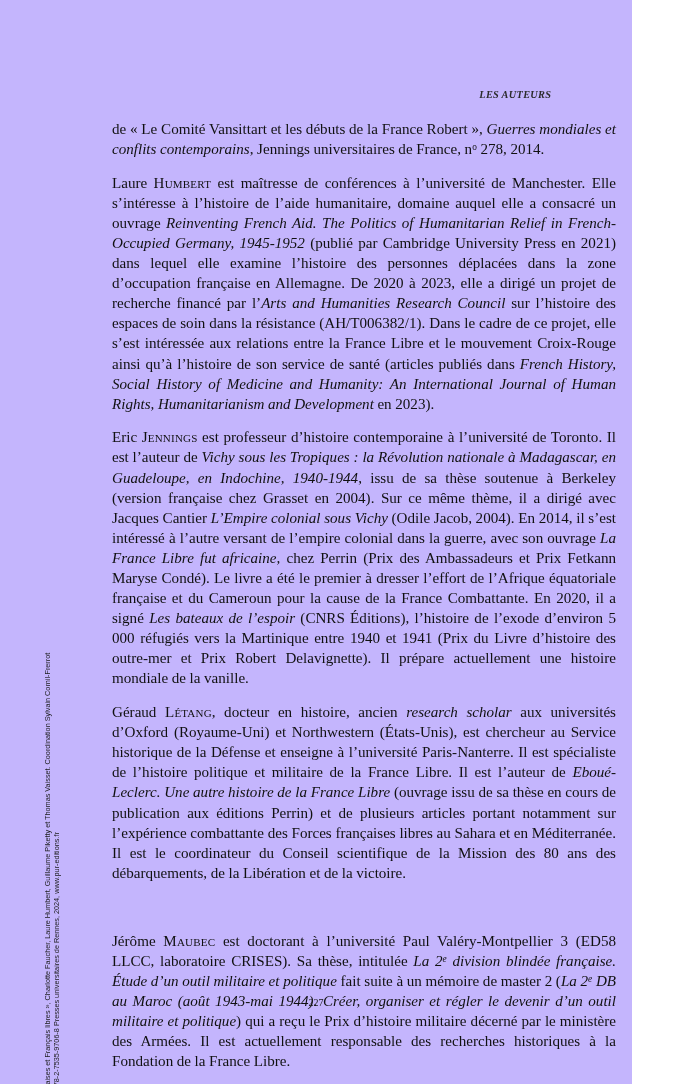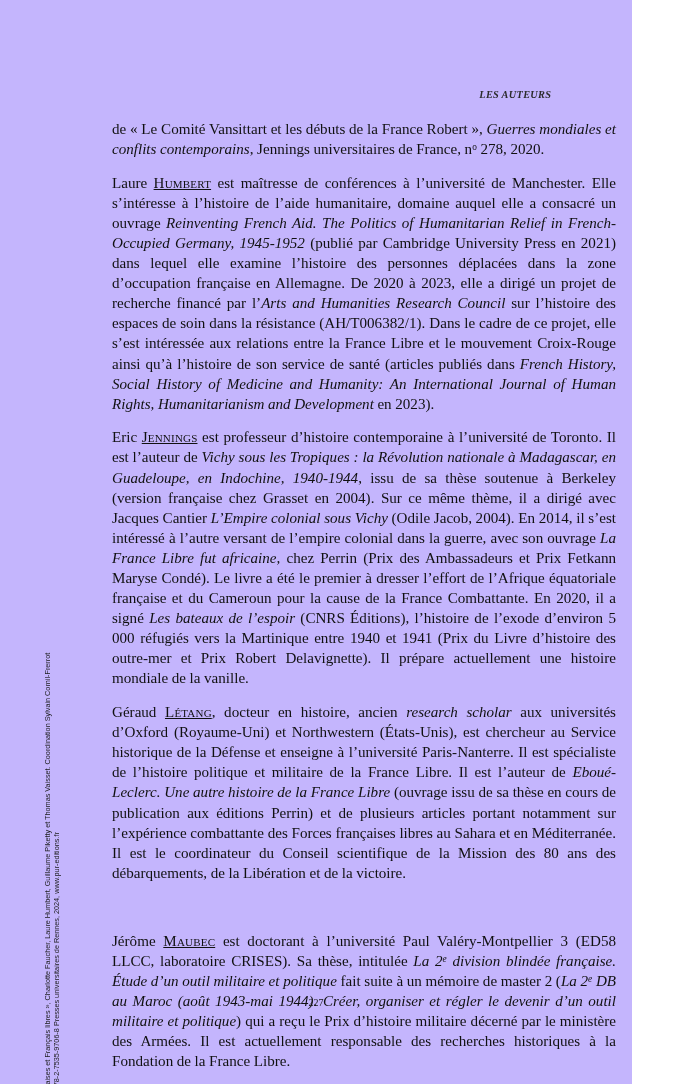--- a/index.html
+++ b/index.html
@@ -57,21 +57,20 @@
     word-spacing: -0.2px;
   }
   .para:last-child { margin-bottom: 0; margin-top: 48px; }
 
   .para i, .it {
     font-style: italic;
   }
   .sc {
     font-variant: small-caps;
     letter-spacing: 0.2px;
-    text-decoration: underline;
   }
   sup.ordinal {
     font-size: 0.62em;
     vertical-align: 0.45em;
     line-height: 0;
     font-style: italic;
   }
 
   
   .folio {
@@ -103,21 +102,21 @@
   .margin-note .mn-line { display: block; }
 </style>
 </head>
 <body>
 
 <div class="page">
 
   <div class="running-head">LES AUTEURS</div>
 
   <div class="textblock">
-      <p class="para"><span>de « Le Comité Vansittart et les débuts de la France Robert », </span><i>Guerres mondiales et conflits contemporains</i><span>, Jennings universitaires de France, n</span><sup class="ordinal" style="font-style: normal;">o</sup><span> 278, 2020.</span></p>
+      <p class="para"><span>de « Le Comité Vansittart et les débuts de la France Robert », </span><i>Guerres mondiales et conflits contemporains</i><span>, Jennings universitaires de France, n</span><sup class="ordinal" style="font-style: normal;">o</sup><span> 278, 2014.</span></p>
       <p class="para"><span>Laure </span><span class="sc">Humbert</span><span> est maîtresse de conférences à l’université de Manchester. Elle s’intéresse à l’histoire de l’aide humanitaire, domaine auquel elle a consacré un ouvrage </span><i>Reinventing French Aid. The Politics of Humanitarian Relief in French-Occupied Germany, 1945-1952</i><span> (publié par Cambridge University Press en 2021) dans lequel elle examine l’histoire des personnes déplacées dans la zone d’occupation française en Allemagne. De 2020 à 2023, elle a dirigé un projet de recherche financé par l’</span><i>Arts and Humanities Research Council</i><span> sur l’histoire des espaces de soin dans la résistance (AH/T006382/1). Dans le cadre de ce projet, elle s’est intéressée aux relations entre la France Libre et le mouvement Croix-Rouge ainsi qu’à l’histoire de son service de santé (articles publiés dans </span><i>French History, Social History of Medicine and Humanity: An International Journal of Human Rights, Humanitarianism and Development</i><span> en 2023).</span></p>
       <p class="para"><span>Eric </span><span class="sc">Jennings</span><span> est professeur d’histoire contemporaine à l’université de Toronto. Il est l’auteur de </span><i>Vichy sous les Tropiques : la Révolution nationale à Madagascar, en Guadeloupe, en Indochine, 1940-1944</i><span>, issu de sa thèse soutenue à Berkeley (version française chez Grasset en 2004). Sur ce même thème, il a dirigé avec Jacques Cantier </span><i>L’Empire colonial sous Vichy</i><span> (Odile Jacob, 2004). En 2014, il s’est intéressé à l’autre versant de l’empire colonial dans la guerre, avec son ouvrage </span><i>La France Libre fut africaine,</i><span> chez Perrin (Prix des Ambassadeurs et Prix Fetkann Maryse Condé). Le livre a été le premier à dresser l’effort de l’Afrique équatoriale française et du Cameroun pour la cause de la France Combattante. En 2020, il a signé </span><i>Les bateaux de l’espoir</i><span> (CNRS Éditions), l’histoire de l’exode d’environ 5 000 réfugiés vers la Martinique entre 1940 et 1941 (Prix du Livre d’histoire des outre-mer et Prix Robert Delavignette). Il prépare actuellement une histoire mondiale de la vanille.</span></p>
       <p class="para"><span>Géraud </span><span class="sc">Létang</span><span>, docteur en histoire, ancien </span><i>research scholar</i><span> aux universités d’Oxford (Royaume-Uni) et Northwestern (États-Unis), est chercheur au Service historique de la Défense et enseigne à l’université Paris-Nanterre. Il est spécialiste de l’histoire politique et militaire de la France Libre. Il est l’auteur de </span><i>Eboué-Leclerc. Une autre histoire de la France Libre</i><span> (ouvrage issu de sa thèse en cours de publication aux éditions Perrin) et de plusieurs articles portant notamment sur l’expérience combattante des Forces françaises libres au Sahara et en Méditerranée. Il est le coordinateur du Conseil scientifique de la Mission des 80 ans des débarquements, de la Libération et de la victoire.</span></p>
       <p class="para"><span>Jérôme </span><span class="sc">Maubec</span><span> est doctorant à l’université Paul Valéry-Montpellier 3 (ED58 LLCC, laboratoire CRISES). Sa thèse, intitulée </span><i>La 2</i><sup class="ordinal">e</sup><i> division blindée française. Étude d’un outil militaire et politique</i><span> fait suite à un mémoire de master 2 (</span><i>La 2</i><sup class="ordinal">e</sup><i> DB au Maroc (août 1943-mai 1944). Créer, organiser et régler le devenir d’un outil militaire et politique</i><span>) qui a reçu le Prix d’histoire militaire décerné par le ministère des Armées. Il est actuellement responsable des recherches historiques à la Fondation de la France Libre.</span></p>
     </div>
 
   <div class="folio">227</div>
 
   <div class="margin-note">
     <span class="mn-line">« Françaises et Français libres », Charlotte Faucher, Laure Humbert, Guillaume Piketty et Thomas Vaisset. Coordination Sylvain Cornil-Frerrot</span>

